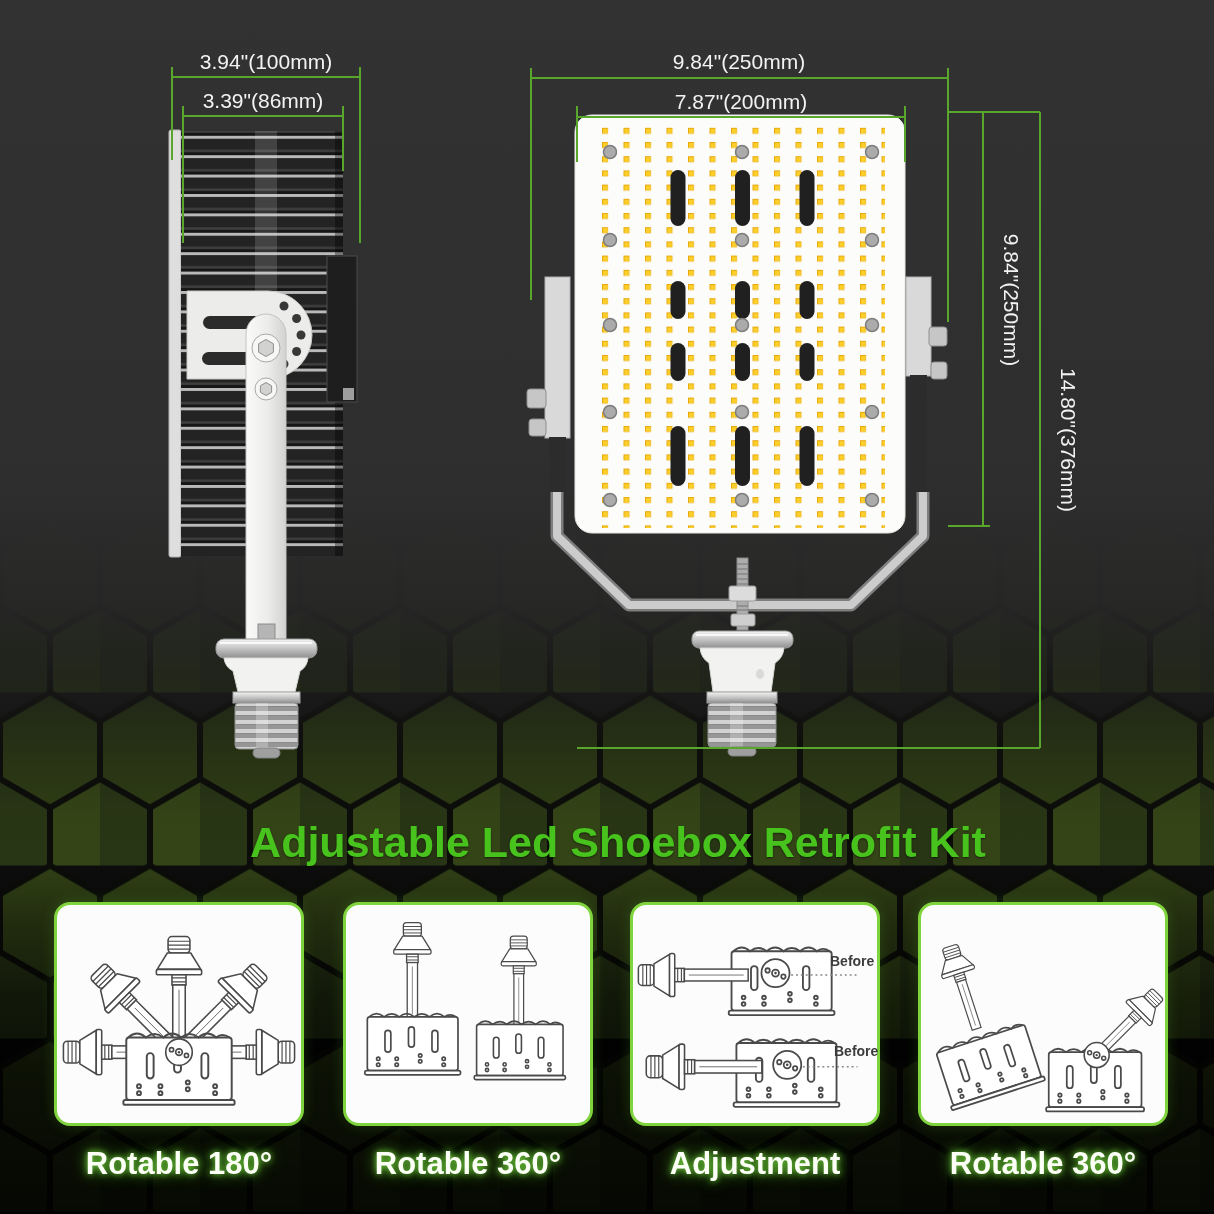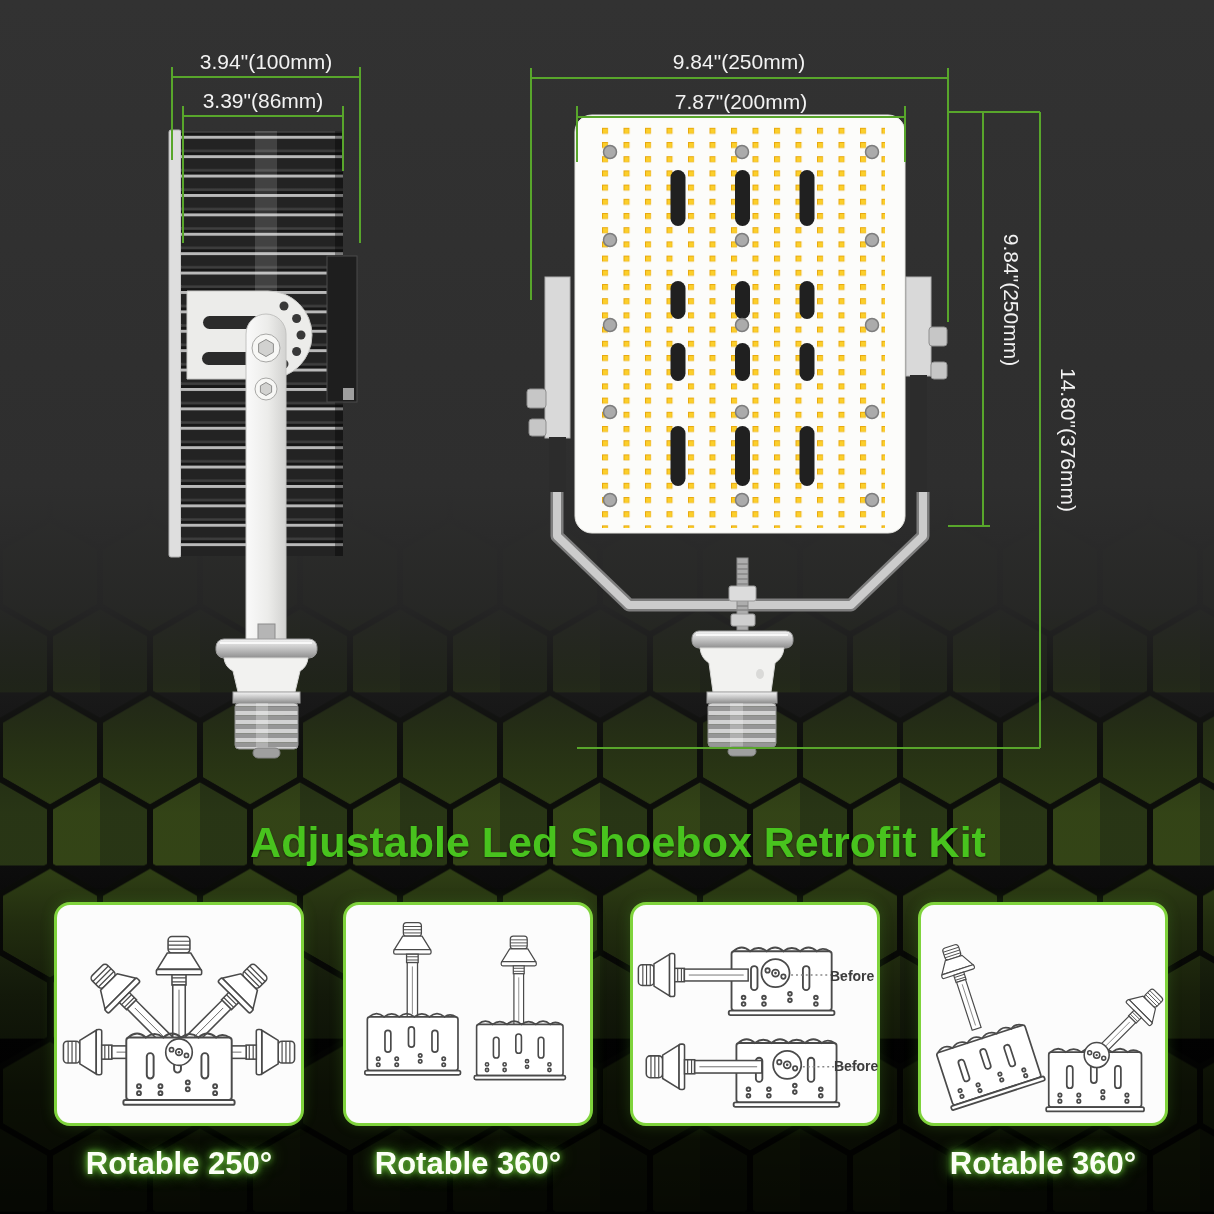--- a/index.html
+++ b/index.html
@@ -10,21 +10,21 @@
   .bg-hex{position:absolute;inset:0;}
   .scene{position:absolute;inset:0;}
   .dim-text{fill:#f2f2f2;font-size:21px;font-family:"Liberation Sans","DejaVu Sans",sans-serif;}
   .title{position:absolute;left:0;top:818px;width:100%;text-align:center;
          font-size:43px;font-weight:bold;color:#48c31e;letter-spacing:0px;
          text-shadow:0 1px 2px rgba(0,0,0,.5);padding-left:11px;}
   .card{position:absolute;top:902px;width:250px;height:224px;background:#fcfcfc;
         border:3px solid #7fd33c;border-radius:16px;box-sizing:border-box;
         box-shadow:0 0 14px rgba(90,190,45,.22);}
   .card svg{position:absolute;left:0;top:6px;width:244px;height:212px;}
-  .card .ann{position:absolute;font-size:14px;font-weight:bold;color:#3c3c3c;margin-top:15px;}
+  .card .ann{position:absolute;font-size:14px;font-weight:bold;color:#3c3c3c;}
   .feat-label{position:absolute;top:1146px;width:250px;text-align:center;
         font-size:31px;font-weight:bold;color:#fbfff5;
         text-shadow:0 0 6px rgba(130,235,70,.95),0 0 16px rgba(100,220,50,.75),0 1px 2px rgba(0,0,0,.7);}
 </style>
 </head>
 <body>
 
 <div class="stage">
 
   <div class="bg-base"></div>
@@ -300,17 +300,18 @@
       <g transform="translate(62,120) rotate(-18)">
         <use href="#bulbArm" transform="translate(-2,-10) rotate(90) scale(0.6) translate(-150,-30)"></use>
         <use href="#blockDraw" transform="translate(-50,-6) scale(0.88)"></use>
       </g>
       <use href="#bulbArm" transform="translate(180,138) rotate(135) scale(0.6) translate(-150,-30)"></use>
       <use href="#blockDraw" transform="translate(130,128) scale(0.88)"></use>
       <use href="#pivotPlate" transform="translate(180,138) scale(0.8)"></use>
     </svg>
   </div>
 
-  <div class="feat-label" style="left:54px">Rotable 250°</div>
+  <div class="feat-label" style="left:54px">Rotable 180°</div>
   <div class="feat-label" style="left:343px">Rotable 360°</div>
+  <div class="feat-label" style="left:630px">Adjustment</div>
   <div class="feat-label" style="left:918px">Rotable 360°</div>
 
 </div>
 
 </body></html>

